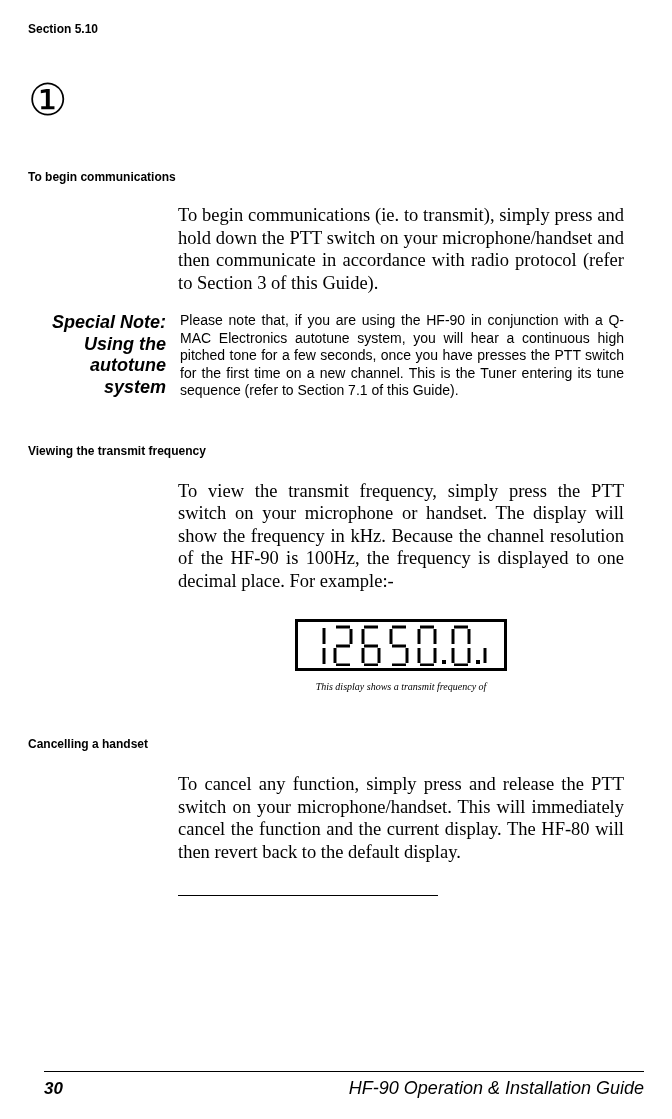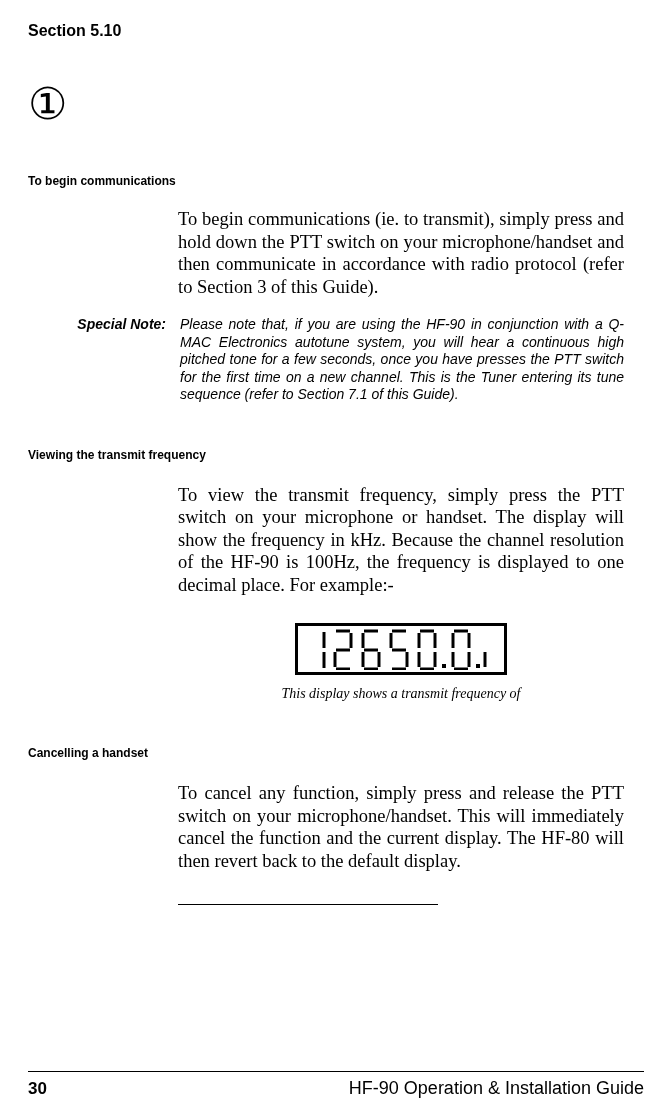--- a/index.html
+++ b/index.html
@@ -12,21 +12,21 @@
       height: 1119px;
       background: #fff;
       font-family: "Times New Roman", Times, serif;
       color: #000;
       position: relative;
       padding: 22px 28px 0 28px;
     }
     .section-ref {
       font-family: Arial, Helvetica, sans-serif;
       font-weight: bold;
-      font-size: 16px;
+      font-size: 12px;
     }
     .main-heading {
       margin-top: 42px;
       display: flex;
       align-items: center;
       gap: 16px;
     }
     .circled-num {
       font-size: 44px;
       line-height: 1;
@@ -62,27 +62,26 @@
       display: flex;
       margin-top: 18px;
       gap: 14px;
     }
     .note-label {
       width: 138px;
       text-align: right;
       font-family: Arial, Helvetica, sans-serif;
       font-style: italic;
       font-weight: bold;
-      font-size: 14px;
+      font-size: 18px;
       line-height: 1.2;
       flex-shrink: 0;
     }
     .note-body {
       font-family: Arial, Helvetica, sans-serif;
-      font-style: italic;
       font-size: 14px;
       text-align: justify;
       line-height: 1.25;
       padding-right: 20px;
     }
     .display-wrap {
       margin-top: 26px;
       display: flex;
       flex-direction: column;
       align-items: center;
@@ -95,37 +94,38 @@
       display: flex;
       align-items: flex-end;
       gap: 2px;
       height: 52px;
     }
     .seg-display svg {
       display: block;
     }
     .display-caption {
       font-style: italic;
-      font-size: 14px;
+      font-size: 10px;
       text-align: center;
       margin-top: 10px;
       line-height: 1.25;
     }
     .rule-short {
       margin-top: 32px;
       margin-left: 150px;
       width: 260px;
       border: none;
       border-top: 1.5px solid #000;
     }
     .footer {
       position: absolute;
       bottom: 20px;
-      left: 28px;
+      left: 44px;
       right: 28px;
+      font-style: italic;
     }
     .footer-rule {
       border: none;
       border-top: 1.5px solid #000;
       margin-bottom: 6px;
     }
     .footer-row {
       display: flex;
       justify-content: space-between;
       align-items: flex-end;
@@ -148,20 +148,21 @@
   <span class="circled-num">①</span>
 </div>
 
 <div class="sub-heading">To begin communications</div>
 
 <div class="body-block first">To begin communications (ie. to transmit), simply press and hold down the PTT switch on your microphone/handset and then communicate in accordance with radio protocol (refer to Section 3 of this Guide).</div>
 
 <div class="note-row">
   <div class="note-label">
     <span>Special Note:</span><br>
+    <span>Using the autotune system</span>
   </div>
   <div class="note-body">Please note that, if you are using the HF-90 in conjunction with a Q-MAC Electronics autotune system, you will hear a continuous high pitched tone for a few seconds, once you have presses the PTT switch for the first time on a new channel.  This is the Tuner entering its tune sequence (refer to Section 7.1 of this Guide).</div>
 </div>
 
 <div class="sub-heading tight">Viewing the transmit frequency</div>
 
 <div class="body-block after-sub">To view the transmit frequency, simply press the PTT switch on your microphone or handset.  The display will show the frequency in kHz.  Because the channel resolution of the HF-90 is 100Hz, the frequency is displayed to one decimal place.  For example:-</div>
 
 <div class="display-wrap">
   <div class="seg-display">

